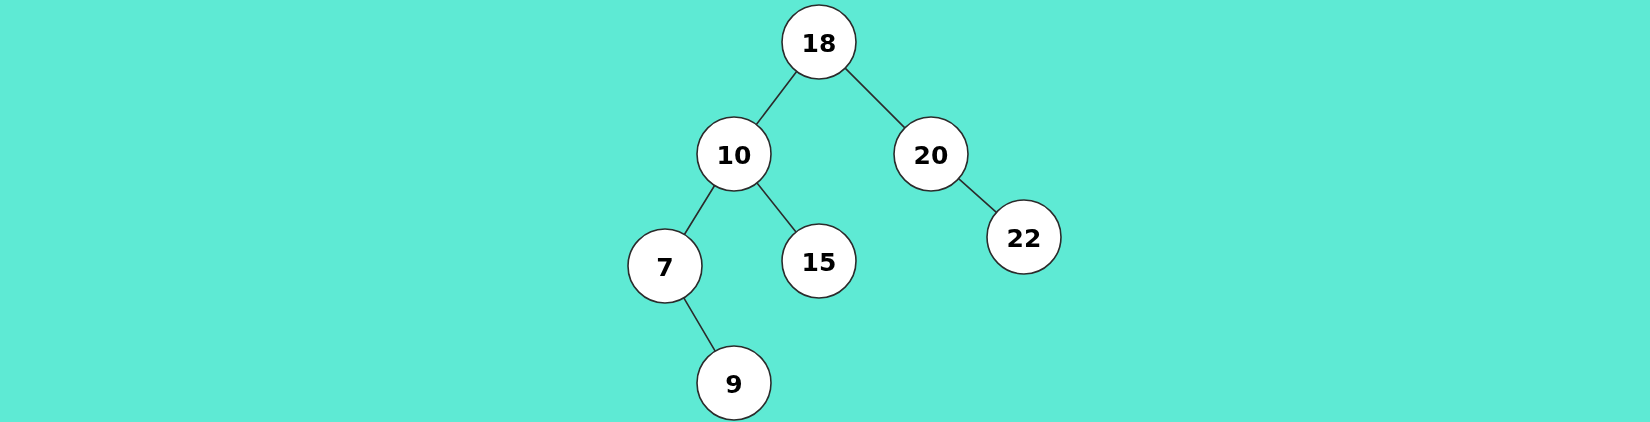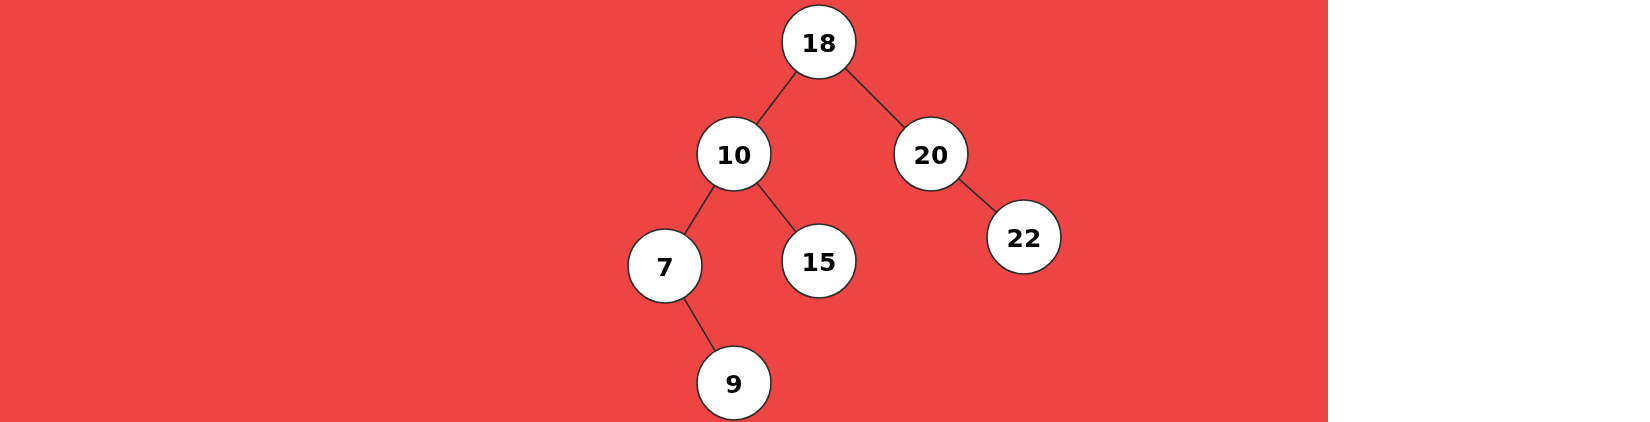--- a/index.html
+++ b/index.html
@@ -2,23 +2,23 @@
 <html><head>
 <meta charset="utf-8">
 <style>
   html, body {
     margin: 0;
     padding: 0;
     background: #ffffff;
   }
   #canvas {
     position: relative;
-    width: 1328px;
+    width: 1650px;
     height: 422px;
-    background: #ef4444;
+    background: #5eead4;
     overflow: hidden;
     font-family: "DejaVu Sans", "Liberation Sans", sans-serif;
   }
   #tree-svg {
     display: block;
     width: 1650px;
     height: 422px;
   }
   .tree-edge {
     stroke: #2b2b2b;

